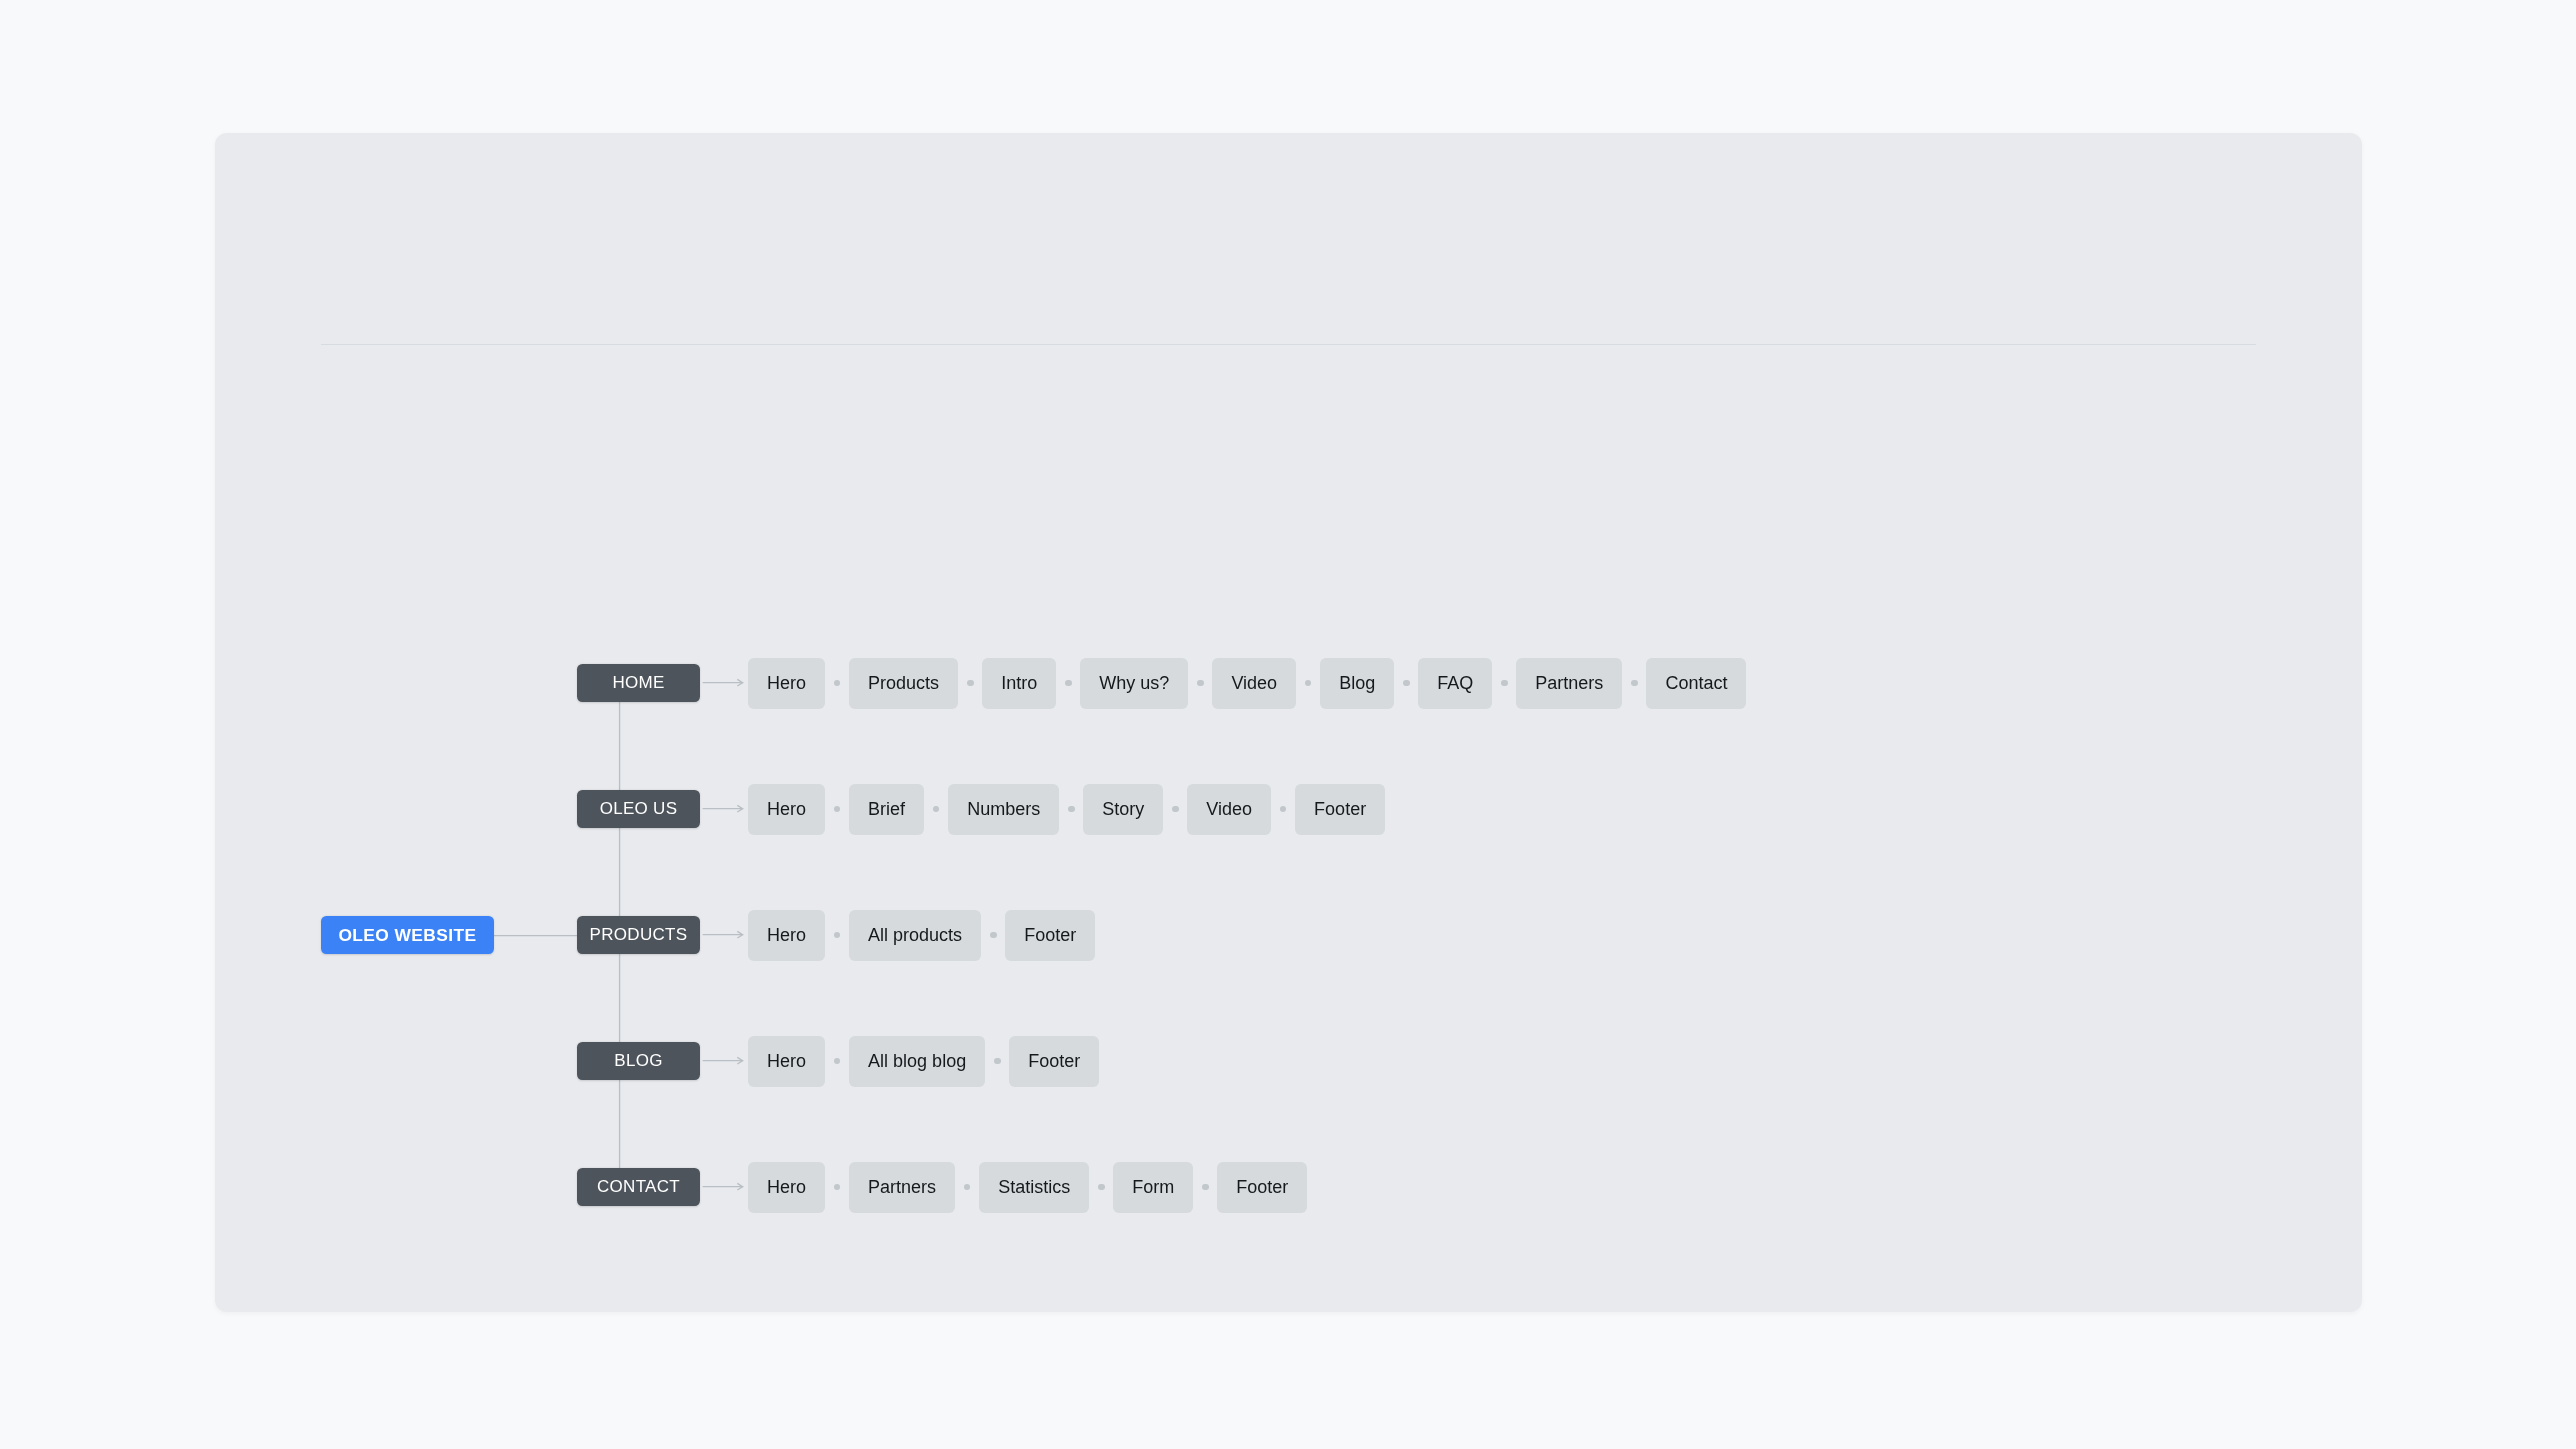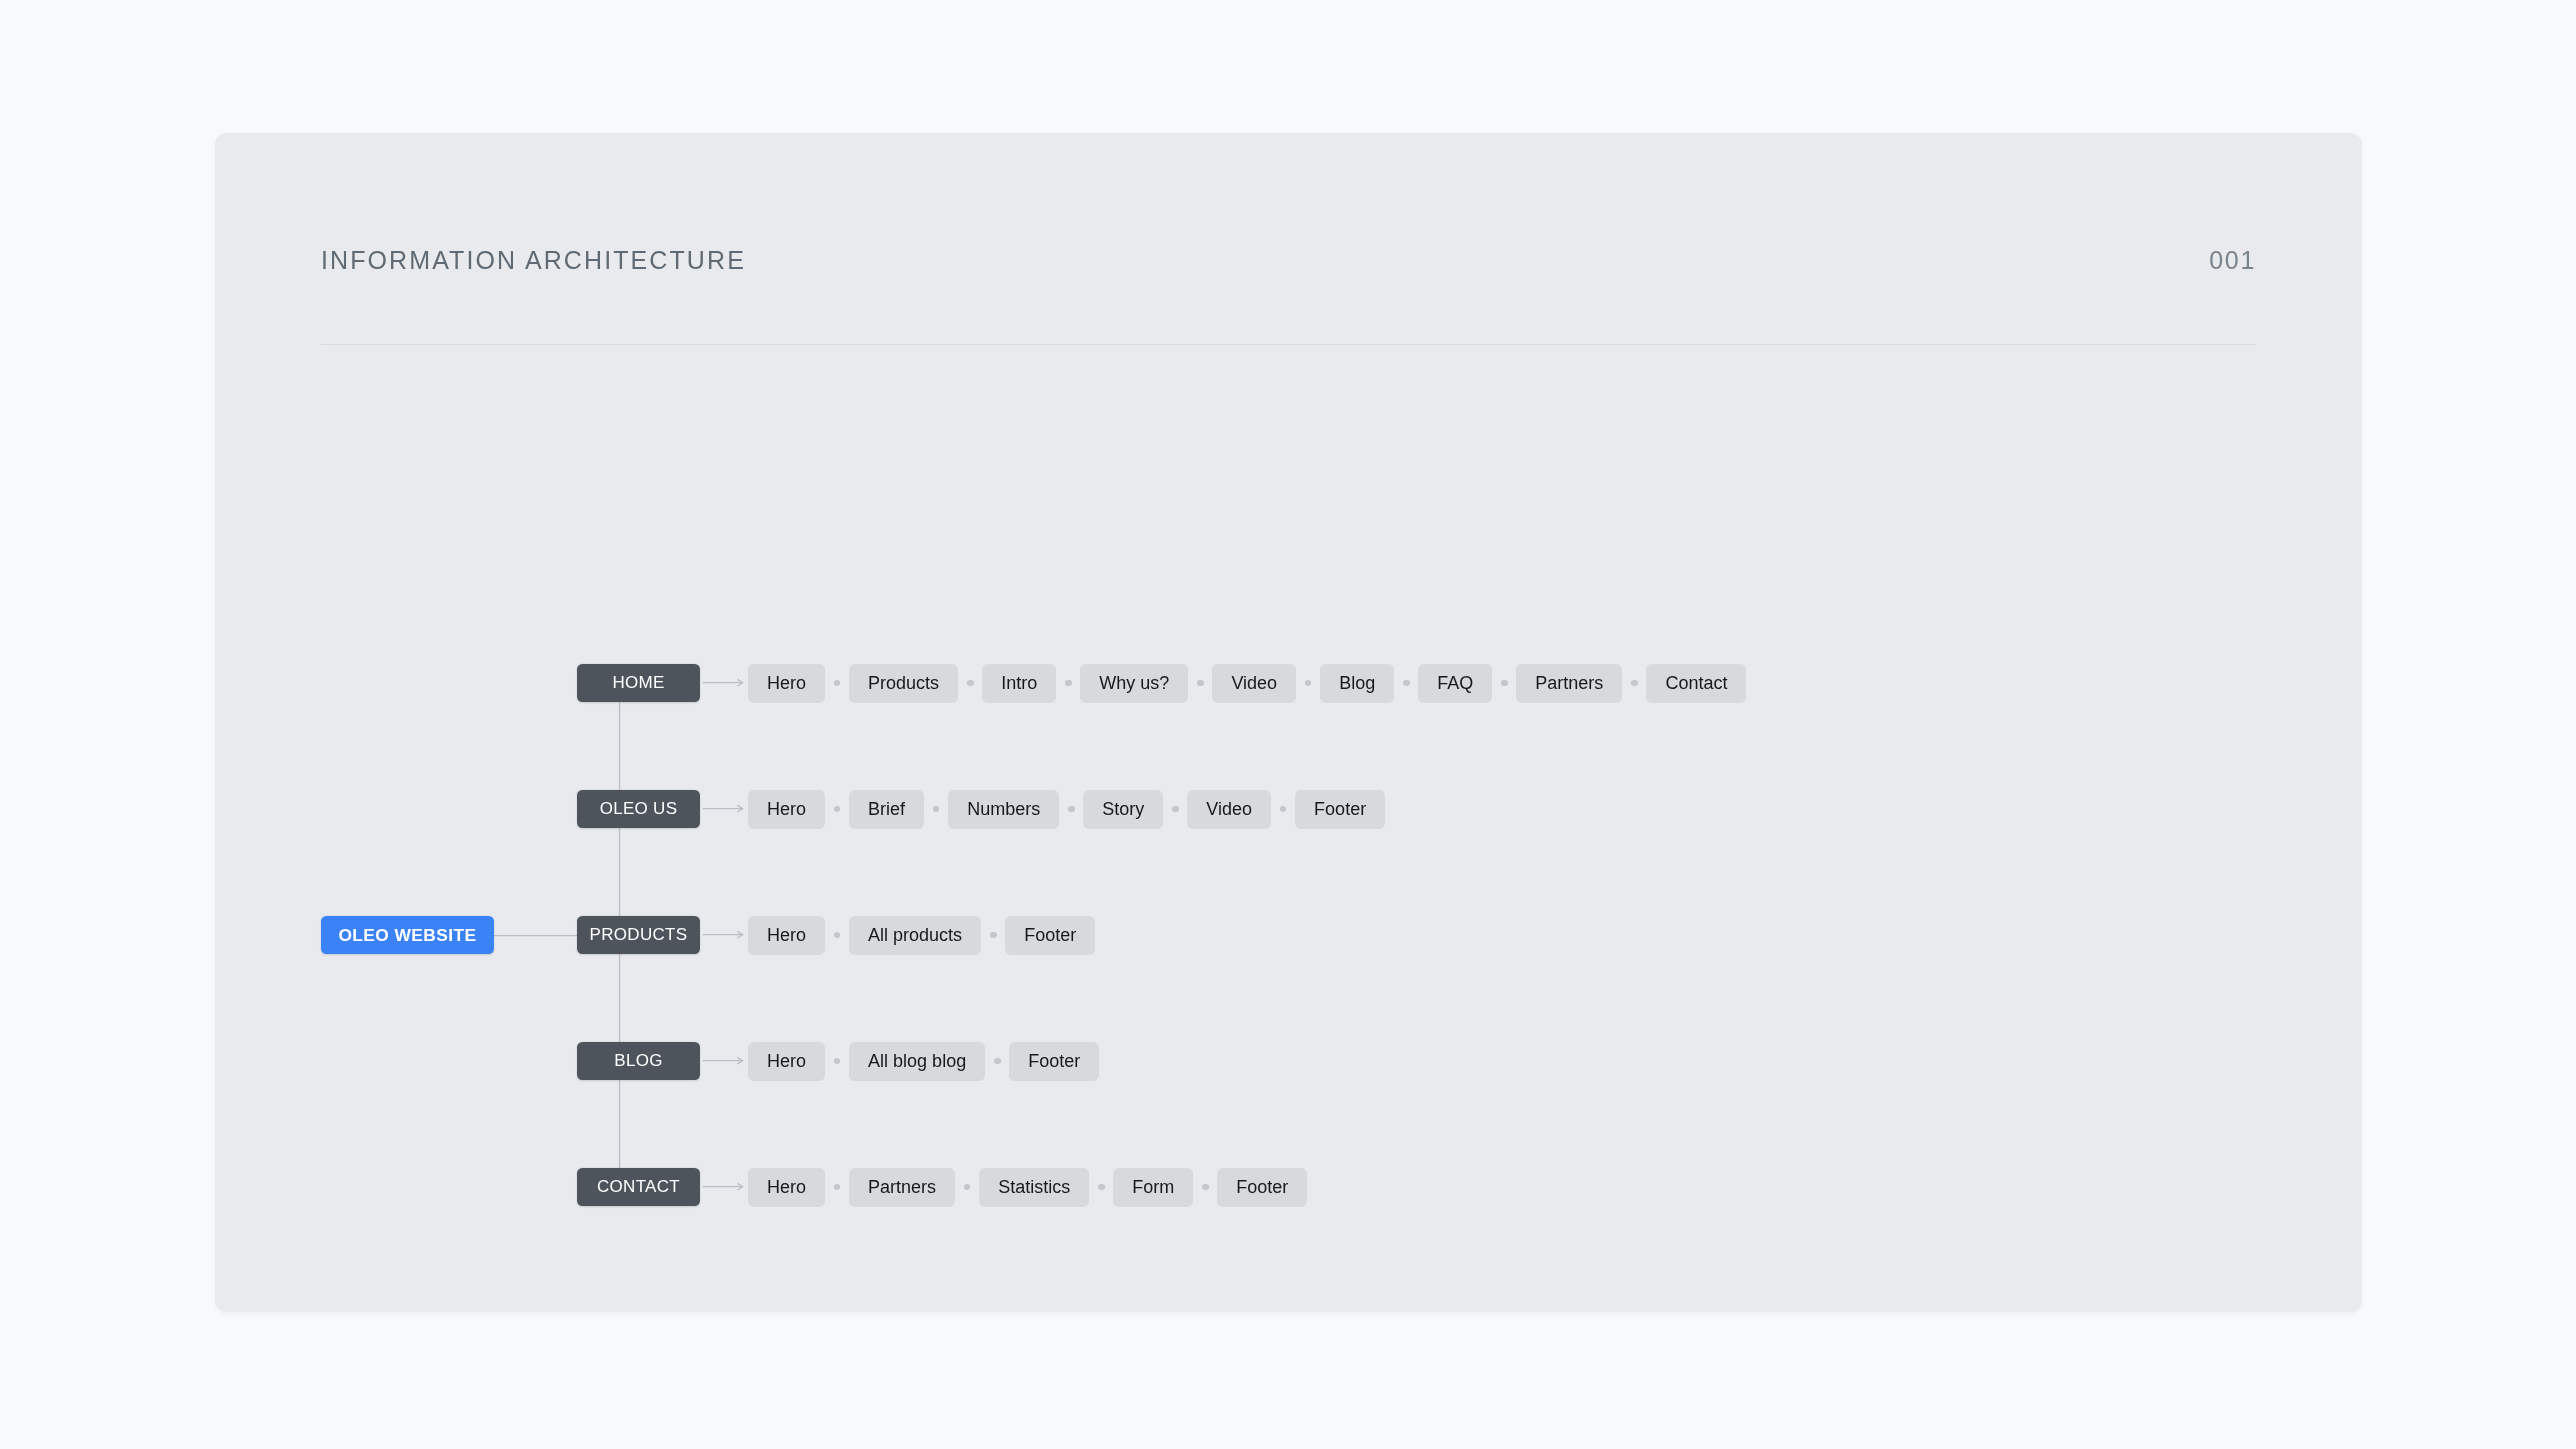--- a/index.html
+++ b/index.html
@@ -129,21 +129,21 @@
     align-items: center;
     justify-content: center;
   }
 
   .children {
     display: flex;
     align-items: center;
   }
 
   .child-node {
-    height: 39px;
+    height: 51px;
     padding: 0 19px;
     display: flex;
     align-items: center;
     justify-content: center;
     background: #d6dadd;
     color: #16191c;
     border-radius: 6px;
     font-size: 18px;
     font-weight: 400;
     white-space: nowrap;
@@ -156,24 +156,20 @@
     margin: 0 8.7px;
     border-radius: 50%;
     background: #c2c7cc;
   }
 </style>
 </head>
 <body>
 
 <div id="ia-card">
 
-  <div id="card-header">
-    <span id="page-title">INFORMATION ARCHITECTURE</span>
-    <span id="page-number">001</span>
-  </div>
   <div id="header-divider"></div>
 
   <div id="tree">
 
     <svg id="connectors" viewBox="0 0 3200 1757" preserveAspectRatio="none">
 
       <path d="M 343 1196 L 603 1196" stroke="#b9bfc5" stroke-width="2" fill="none"></path>
 
       <path d="M 603 820 L 603 1572" stroke="#b9bfc5" stroke-width="2" fill="none"></path>
 

